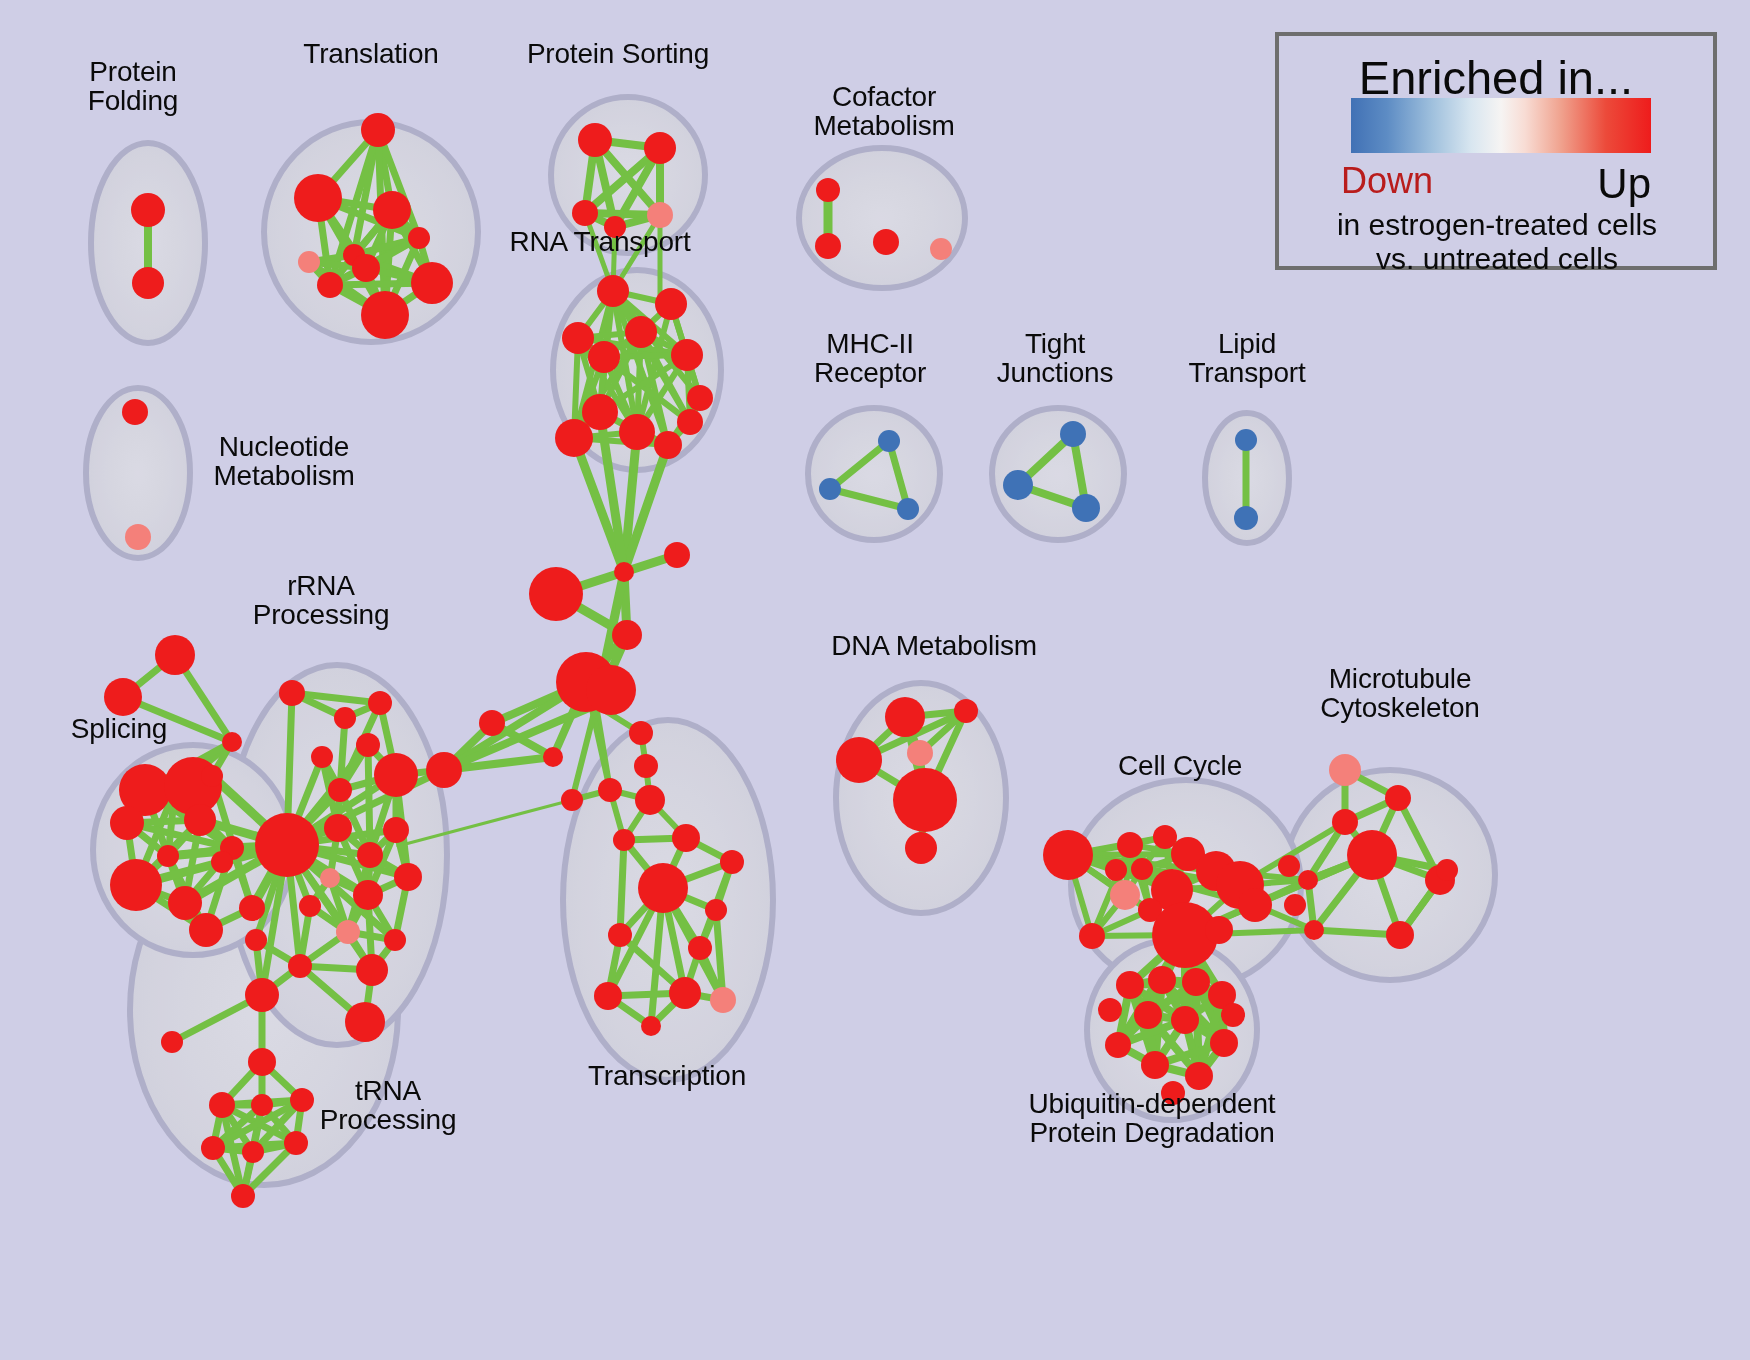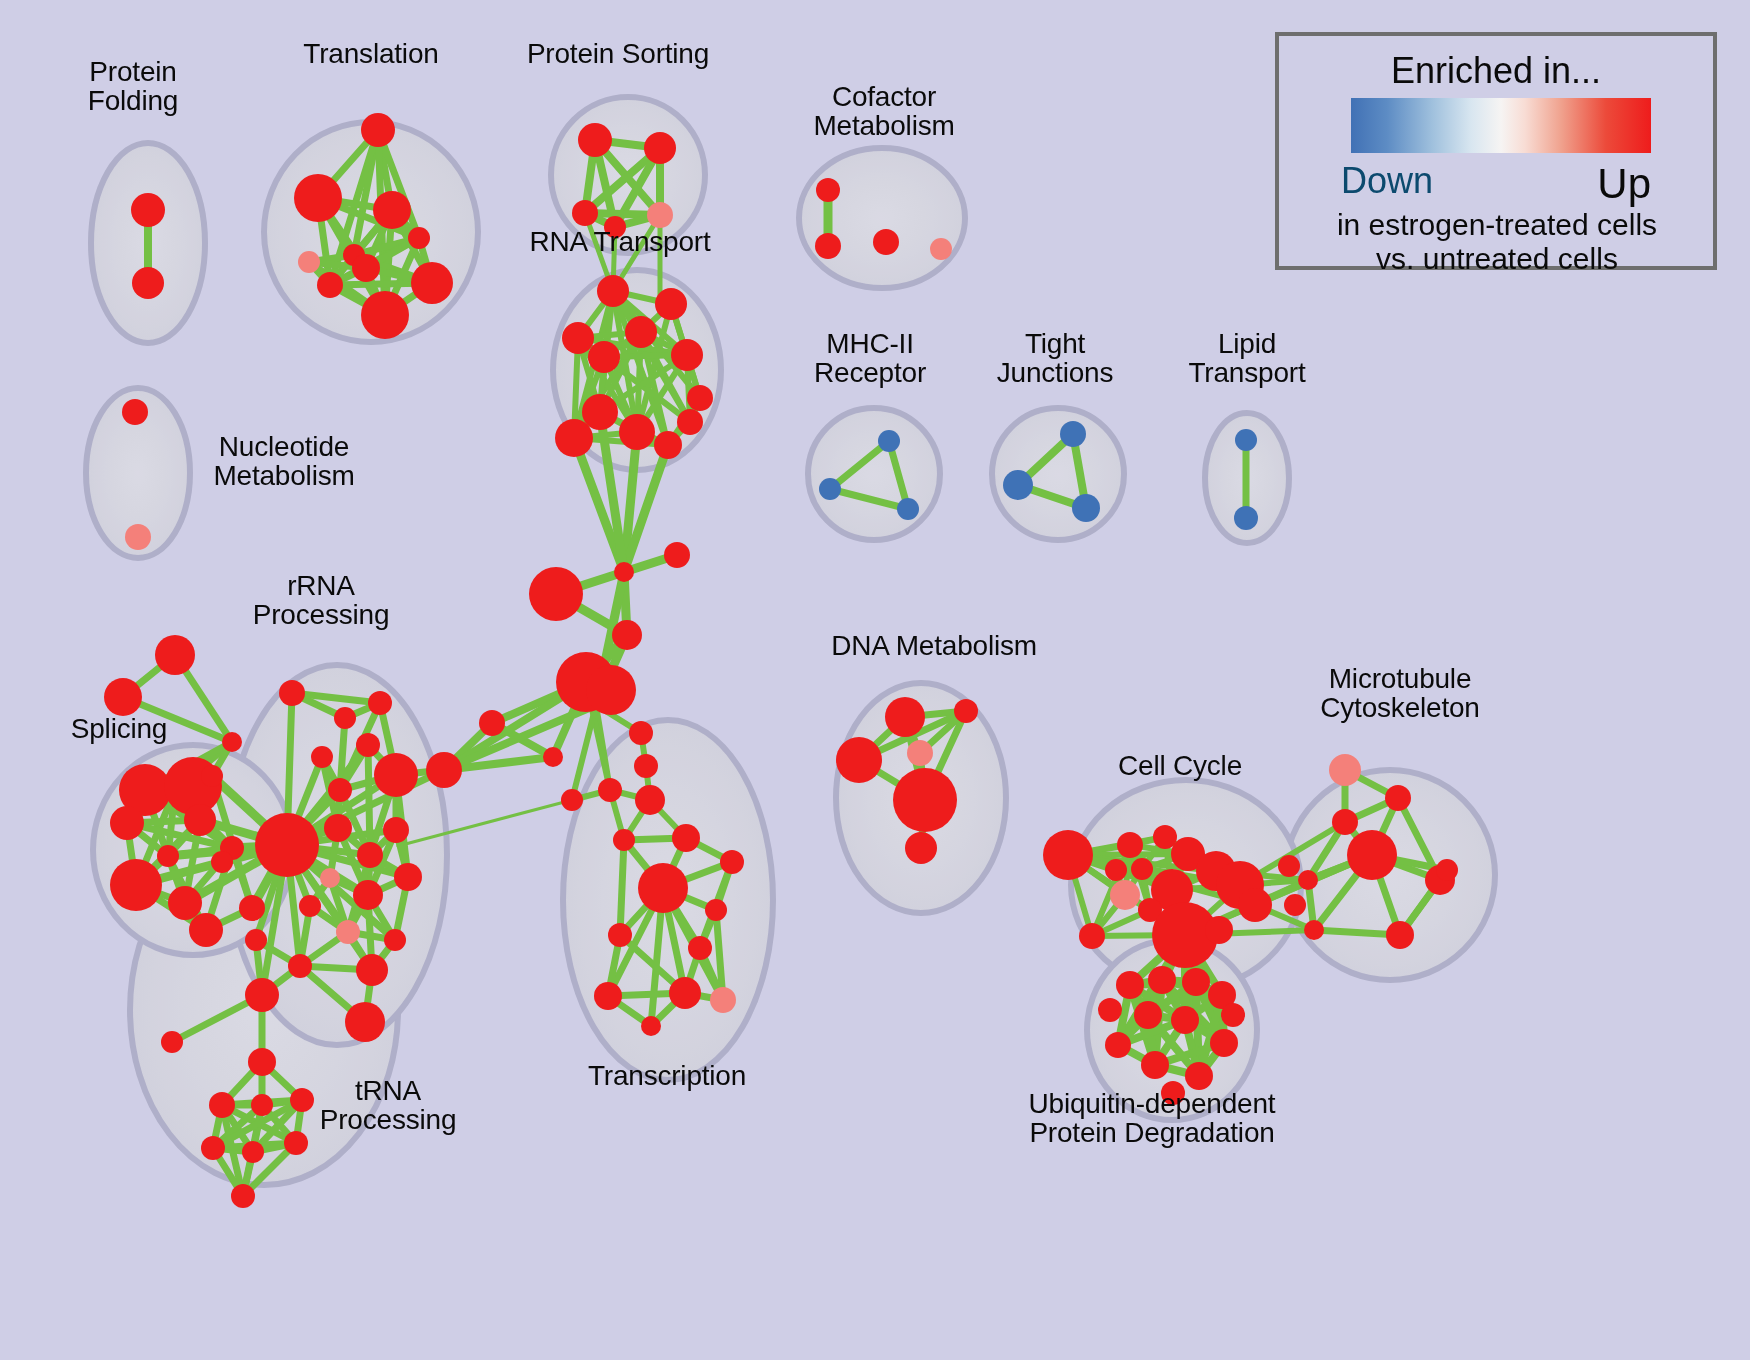--- a/index.html
+++ b/index.html
@@ -31,31 +31,31 @@
   #legend {
     position: absolute;
     left: 1275px; top: 32px;
     width: 442px; height: 238px;
     background: #cfcee6;
     border: 4px solid #6e6e6e;
     box-sizing: border-box;
   }
   #legend-title {
     position: absolute; left: 0; right: 0; top: 14px;
-    text-align: center; font-size: 36px; color: #0a0a0a;
+    text-align: center; font-size: 47px; color: #0a0a0a;
   }
   #legend-bar {
     position: absolute; left: 72px; top: 62px;
     width: 300px; height: 55px;
     background: linear-gradient(to right,
       #4171b5 0%, #5d8cc4 12%, #9fc0dd 27%, #d8e6f0 40%,
       #f6f4f3 50%, #f8dcd4 58%, #f0a28e 70%, #ec4a3a 85%, #ee1c1c 100%);
   }
   #legend-down {
-    position: absolute; left: 62px; top: 124px; font-size: 36px; color: #0c4a6e;
+    position: absolute; left: 62px; top: 124px; font-size: 36px; color: #b91c1c;
   }
   #legend-up {
     position: absolute; right: 62px; top: 124px; font-size: 42px; color: #0a0a0a;
   }
   #legend-sub {
     position: absolute; left: 2px; right: 0; top: 172px;
     text-align: center; font-size: 30px; line-height: 1.12; color: #0a0a0a;
     white-space: pre-line;
   }
 </style>
@@ -761,21 +761,21 @@
       <circle cx="1110" cy="1010" r="12" fill="#ee1c1c"></circle>
       <circle cx="1233" cy="1015" r="12" fill="#ee1c1c"></circle>
       <circle cx="1173" cy="1093" r="12" fill="#ee1c1c"></circle>
     </g>
   </svg>
 
   <div class="cluster-label" style="left:133px; top:58px;">Protein
 Folding</div>
   <div class="cluster-label" style="left:371px; top:40px;">Translation</div>
   <div class="cluster-label" style="left:618px; top:40px;">Protein Sorting</div>
-  <div class="cluster-label" style="left:620px; top:228px;">RNA Transport</div>
+  <div class="cluster-label" style="left:600px; top:228px;">RNA Transport</div>
   <div class="cluster-label" style="left:884px; top:83px;">Cofactor
 Metabolism</div>
   <div class="cluster-label" style="left:284px; top:433px;">Nucleotide
 Metabolism</div>
   <div class="cluster-label" style="left:870px; top:330px;">MHC-II
 Receptor</div>
   <div class="cluster-label" style="left:1055px; top:330px;">Tight
 Junctions</div>
   <div class="cluster-label" style="left:1247px; top:330px;">Lipid
 Transport</div>

